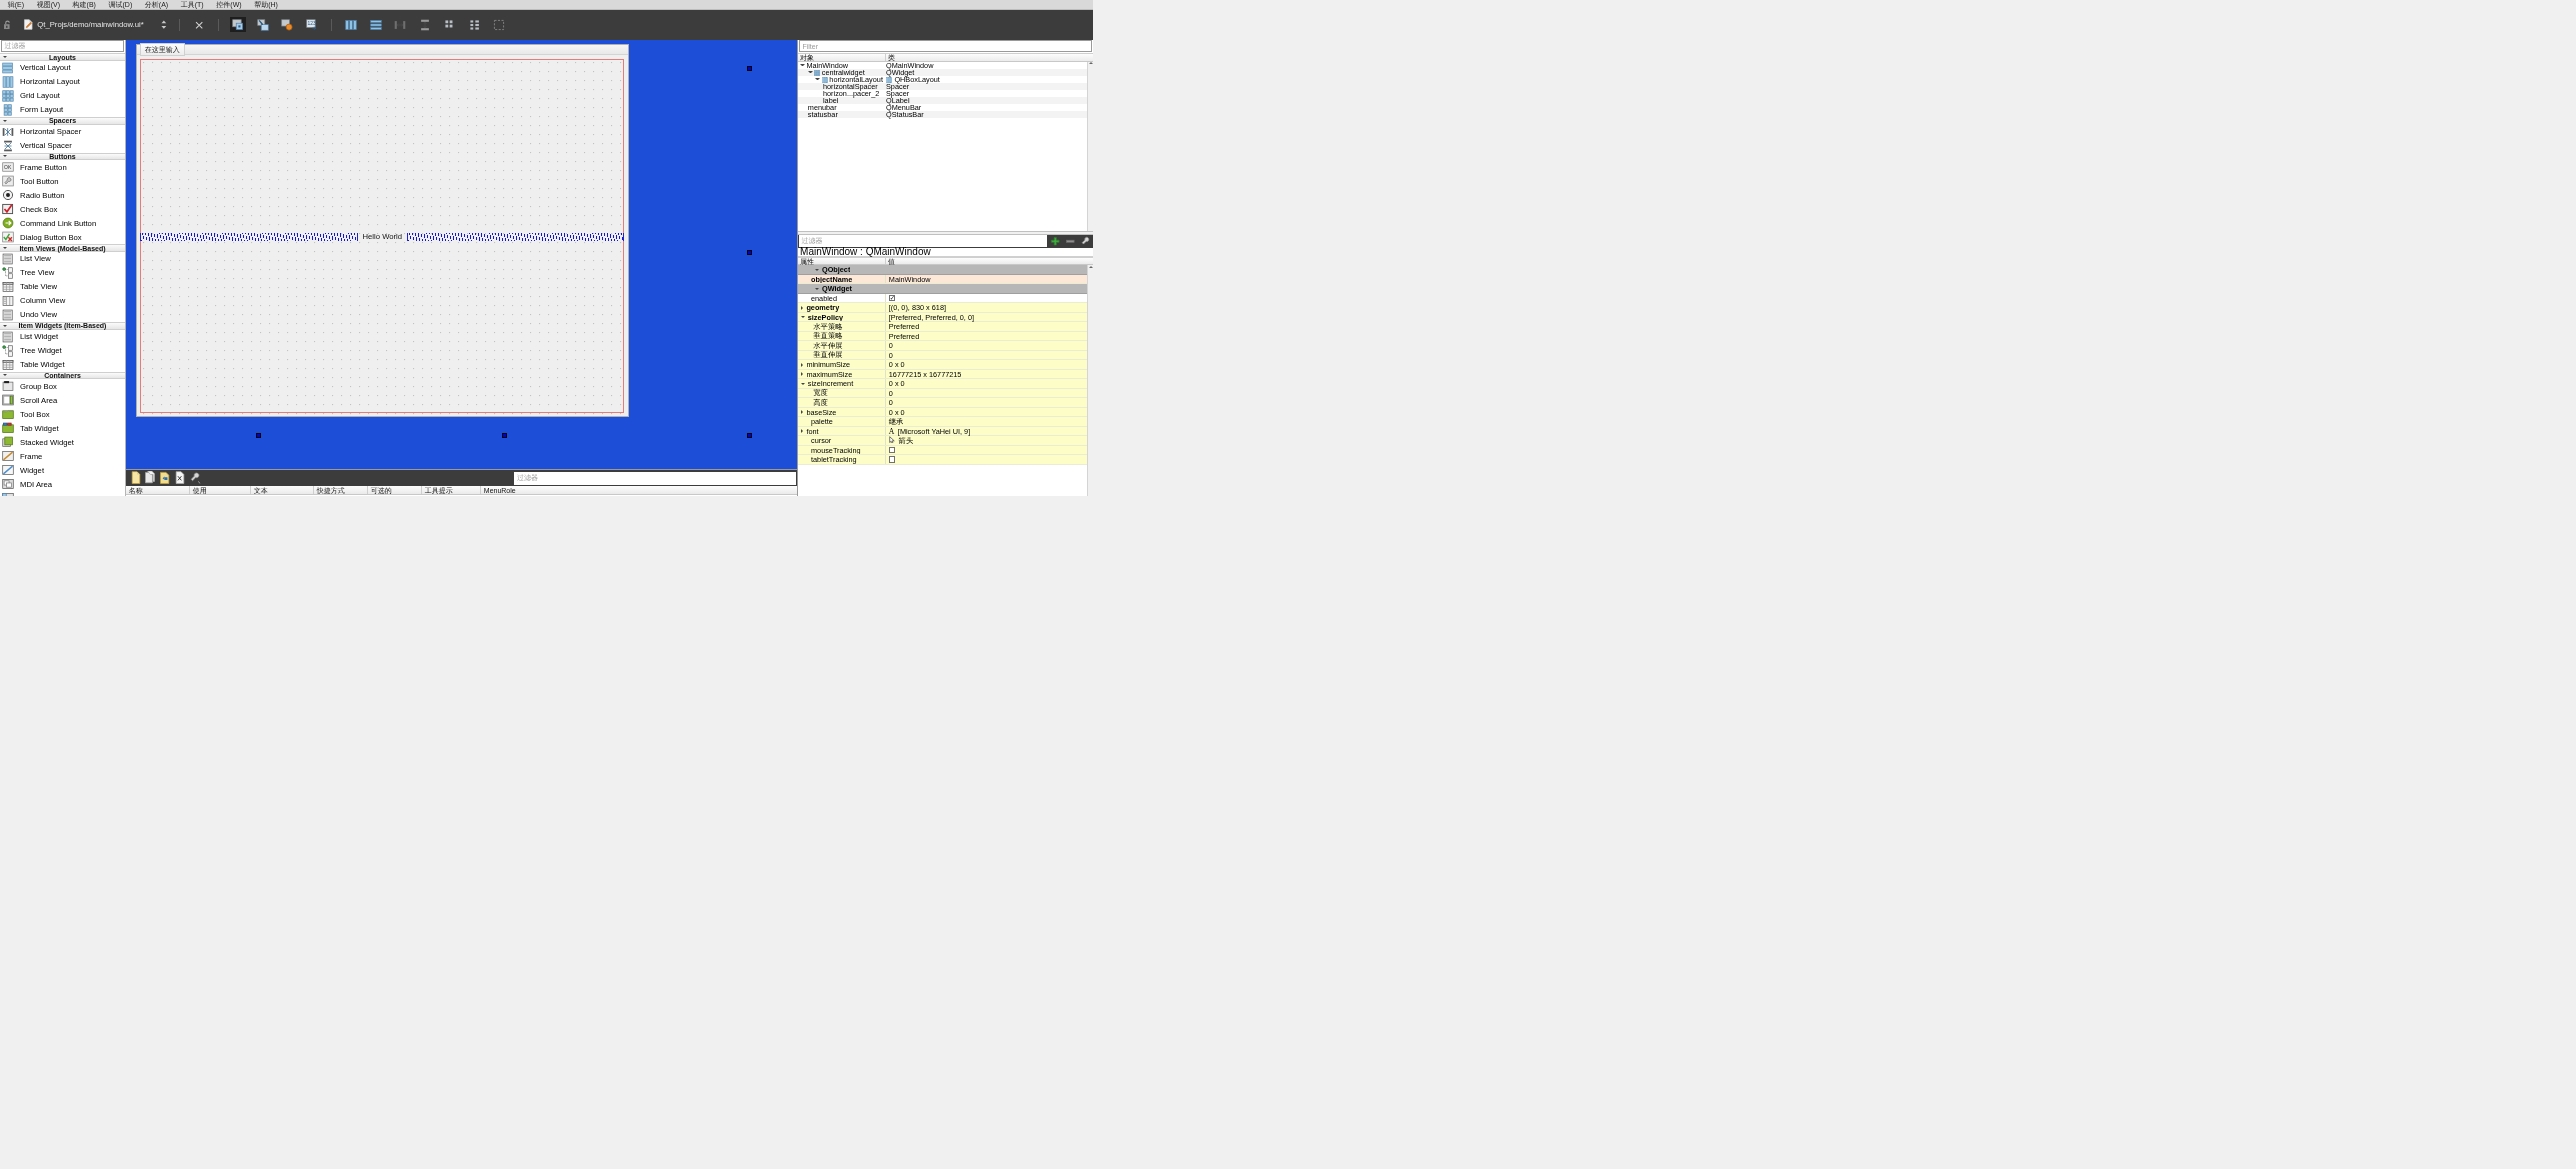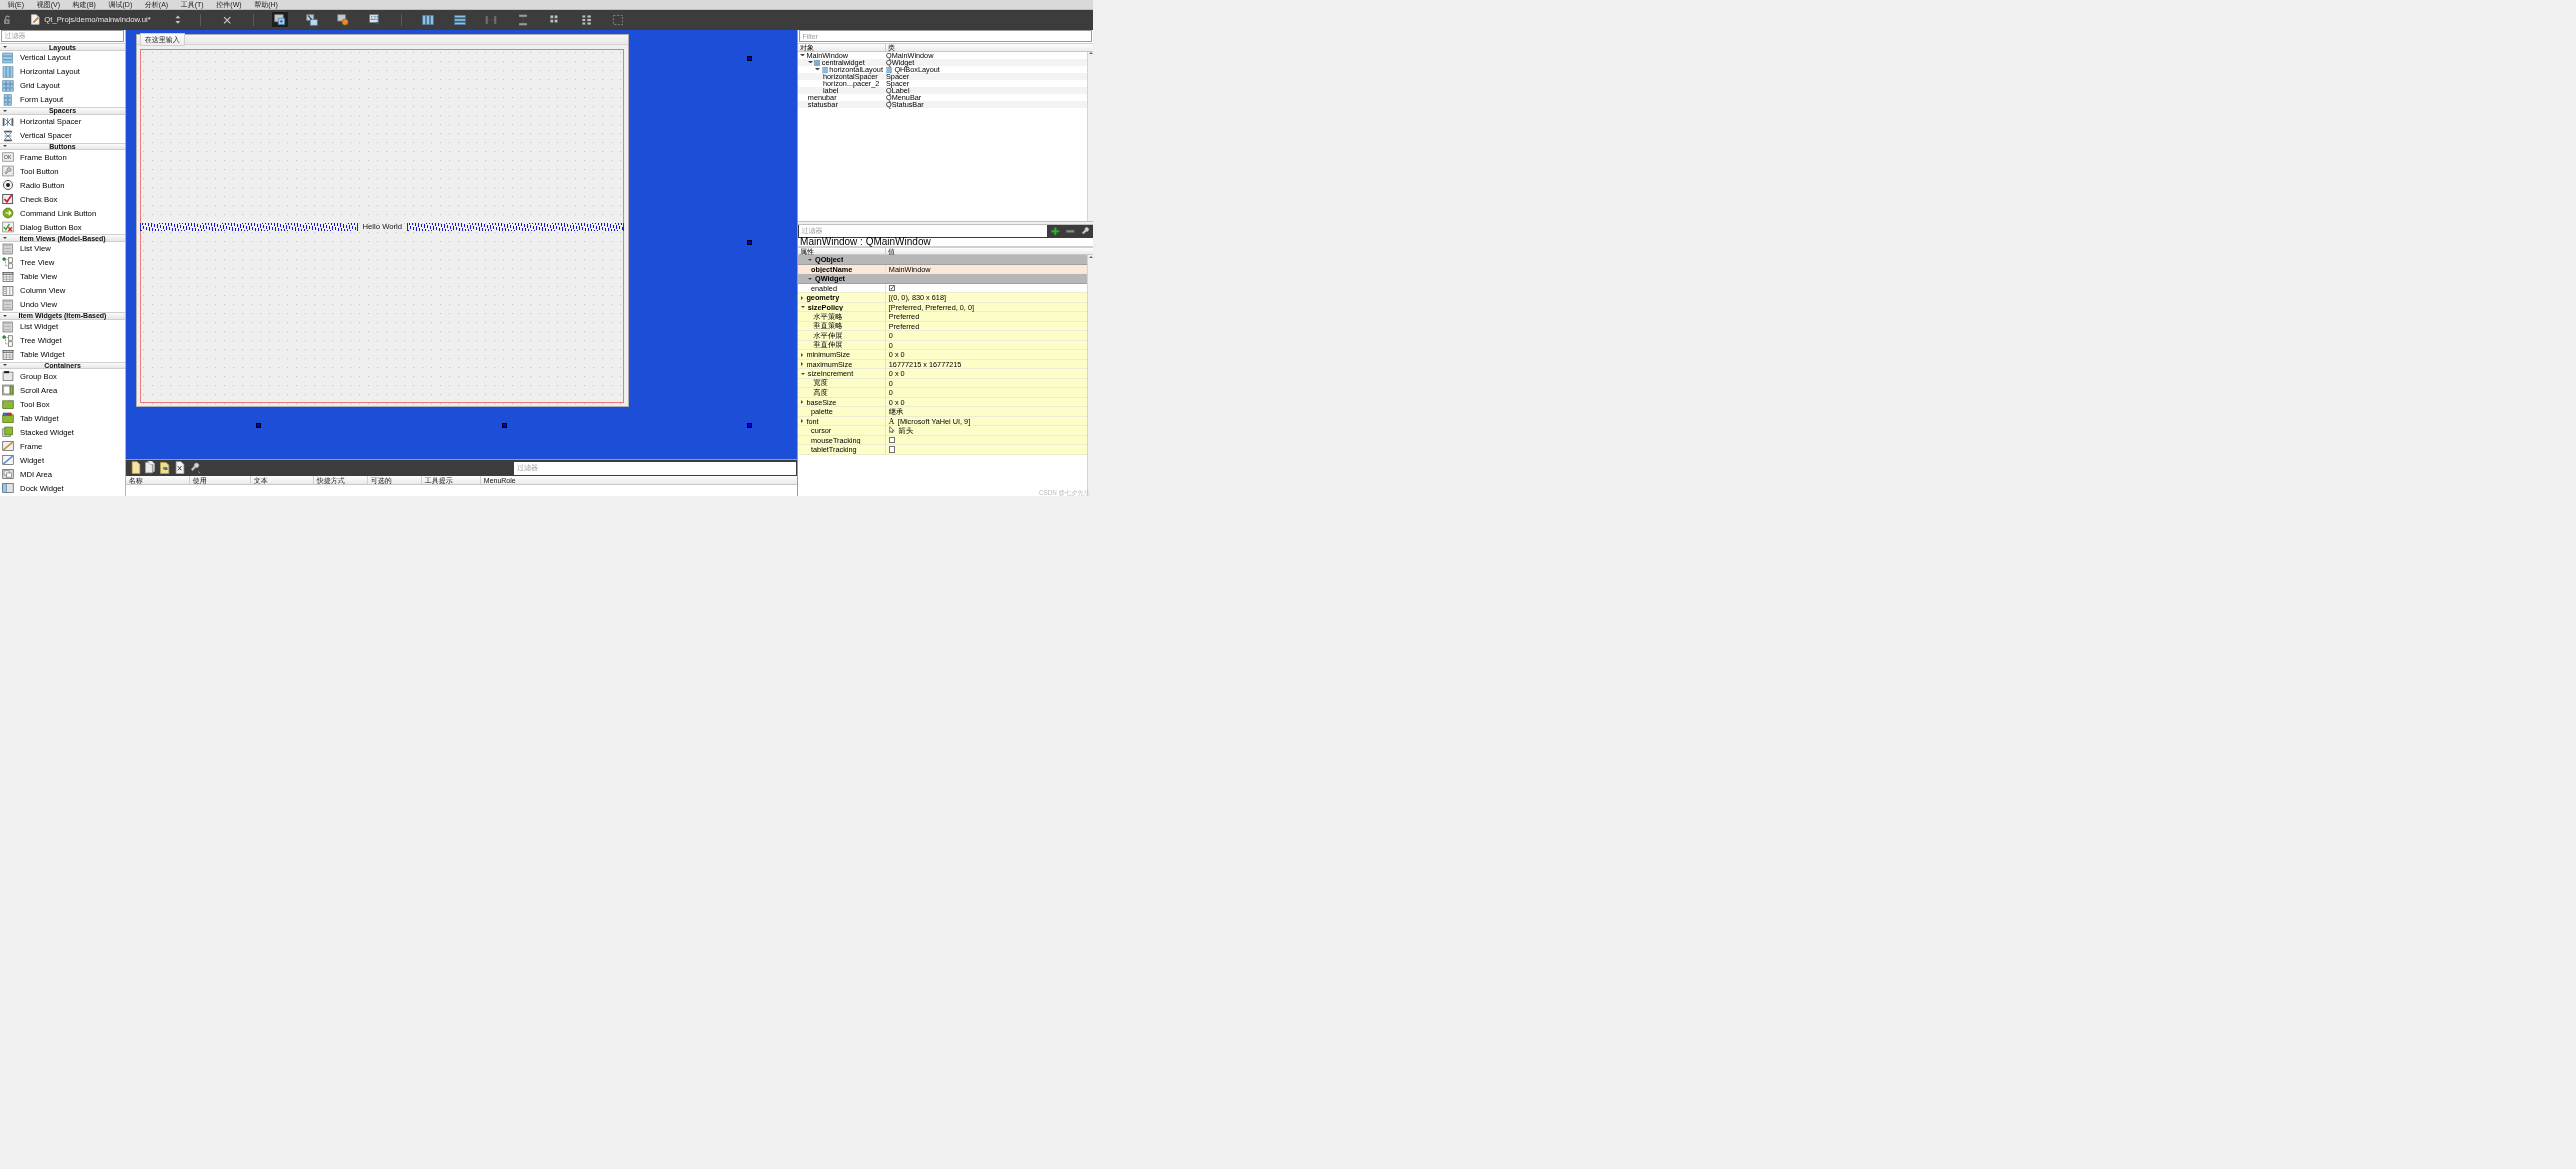--- a/index.html
+++ b/index.html
@@ -6,21 +6,21 @@
   html,body { width:1093px; height:496px; overflow:hidden;
     font-family:"Liberation Sans","DejaVu Sans",sans-serif; font-size:7.7px; color:#000; }
   body { background:#f0f0f0; }
 
   
   #menubar { height:9.8px; background:#d9d9d9; display:flex; align-items:center;
     padding-left:1.4px; border-bottom:0.7px solid #bdbdbd; }
   .menu-item { padding:0 6.3px; font-size:7px; line-height:9.8px; color:#1a1a1a; white-space:nowrap; }
 
   
-  #toolbar { height:20px; background:#3c3c3c; display:flex; align-items:center; gap:15px; }
+  #toolbar { height:30px; background:#3c3c3c; display:flex; align-items:center; gap:8px; }
   .tb-lock { width:15.3px; display:flex; justify-content:center; align-items:center; }
   .tb-file { display:flex; align-items:center; flex:0 0 auto; padding-right:2.8px; }
   .tb-path { color:#e6e6e6; font-size:7.7px; padding-left:3.5px; white-space:nowrap; }
   .tb-spin { width:9.8px; display:flex; flex-direction:column; align-items:center; justify-content:center; margin-left:4.2px;}
   .tb-sep { width:0.7px; height:12.5px; background:#5a5a5a; margin:0 2.8px; }
   .tb-btn { width:16.7px; height:15.3px; display:flex; align-items:center; justify-content:center; }
   .tb-btn.active { background:#1e1e1e; }
 
   
   #main { display:flex; height:calc(496px - 9.8px - 16.7px); }
@@ -100,21 +100,21 @@
      display:flex; align-items:center; padding-left:2.8px; color:#9a9a9a; font-size:7px;}
   .pe-tb { width:15.3px; height:13.2px; display:flex; align-items:center; justify-content:center;}
   #pe-objline { height:9px; border-bottom:0.7px solid #d0d0d0; display:flex; align-items:center;
      padding-left:2.1px; font-size:10px; background:#fff;}
   #pe-rows { flex:1; overflow:hidden; font-size:7.3px; }
   .pe-row { height:9.5px; display:flex; align-items:center; border-bottom:0.7px solid #ececd2; }
   .pe-row .k { width:88px; display:flex; align-items:center; gap:1.4px;
       border-right:0.7px solid #e2e2c8; height:100%; padding-left:2.8px; overflow:hidden; white-space:nowrap;}
   .pe-row .v { flex:1; padding-left:2.8px; display:flex; align-items:center; gap:3.5px; white-space:nowrap;}
   .pe-row.group { background:#b7b7b7; border-bottom:0.7px solid #9f9f9f; font-weight:bold; }
-  .pe-row.group .k { border-right:none; width:auto; padding-left:10px;align-items:center; }
+  .pe-row.group .k { border-right:none; width:auto; padding-left:17px;align-items:center; }
   .pe-row.bold .k { font-weight:bold; }
   .pe-row.yellow { background:#fdfdc8; }
   .pe-row.peach  { background:#fde8d8; }
   .pe-row.white  { background:#ffffff; }
   .pe-row .k.indent { padding-left:15.3px; }
   .pe-row .k.indent2 { padding-left:13px; }
   .arw { width:0;height:0;border-top:2.1px solid transparent;border-bottom:2.1px solid transparent;
      border-left:2.8px solid #444; flex:0 0 2.8px; margin-right:1.4px;}
   .arw.down { border-left:2.1px solid transparent;border-right:2.1px solid transparent;
      border-top:2.8px solid #444; border-bottom:none; flex:0 0 4.2px;}

